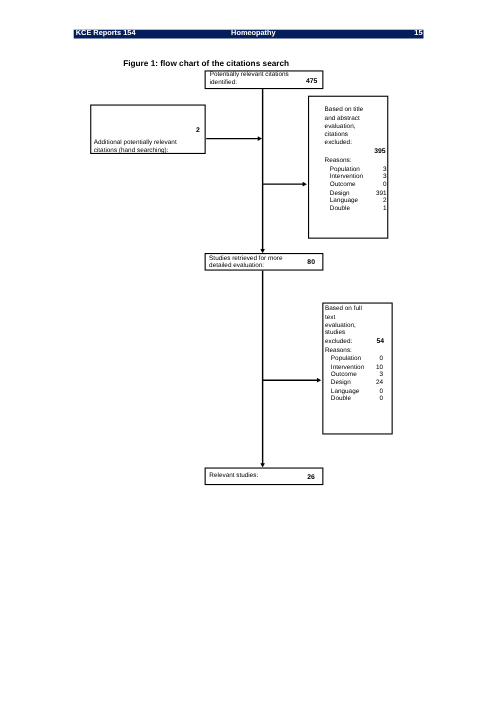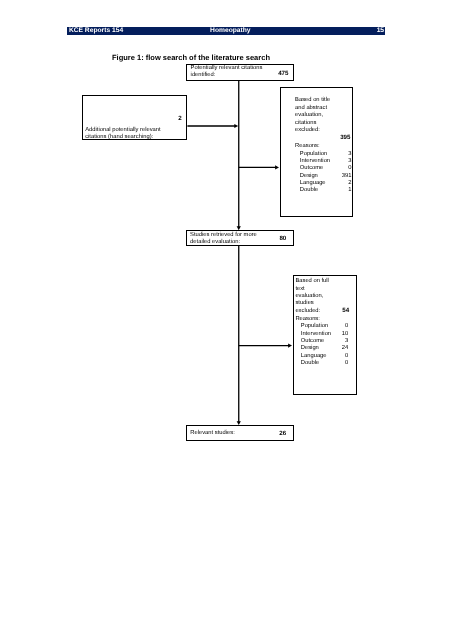--- a/index.html
+++ b/index.html
@@ -40,21 +40,21 @@
 </style>
 </head>
 <body>
 
 <div class="page">
   <div class="hdr">
     <span class="t left">KCE Reports 154</span>
     <span class="t center">Homeopathy</span>
     <span class="t right">15</span>
   </div>
-  <div class="figtitle">Figure 1: flow search of the literature search</div>
+  <div class="figtitle">Figure 1: flow chart of the citations search</div>
 
   <svg class="wires" width="452" height="640" viewBox="0 0 452 640">
     <g stroke="#000" stroke-width="1.3" fill="none">
 
       <path d="M238.75 80.5 L238.75 227.5"></path>
 
       <path d="M187.4 126.0 L236.0 126.0"></path>
 
       <path d="M238.75 167.4 L276.5 167.4"></path>
 

